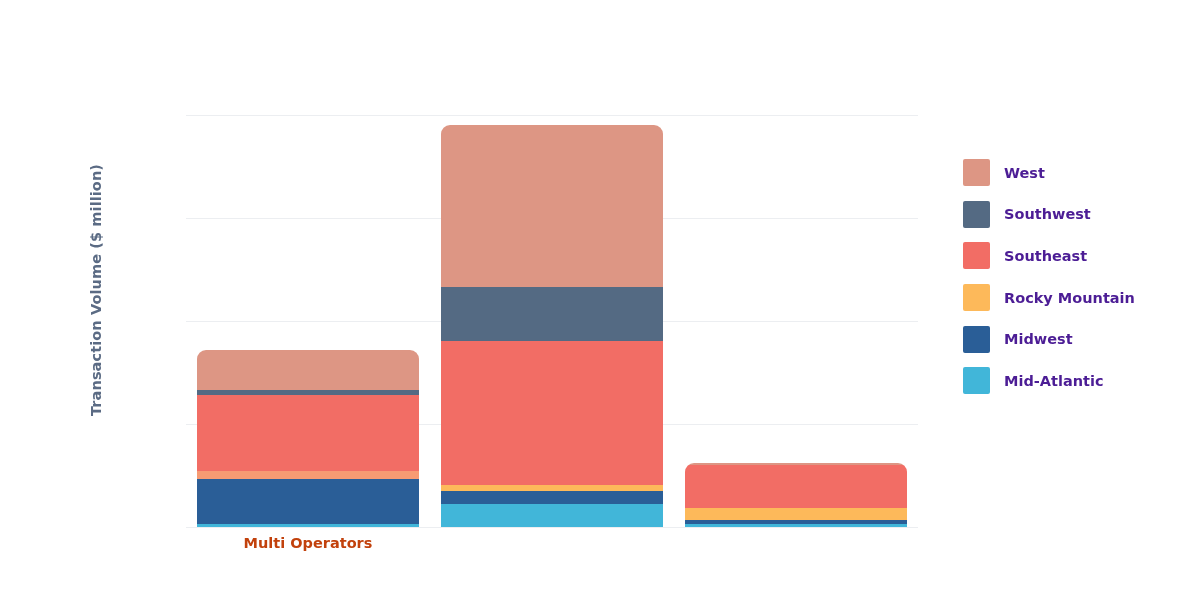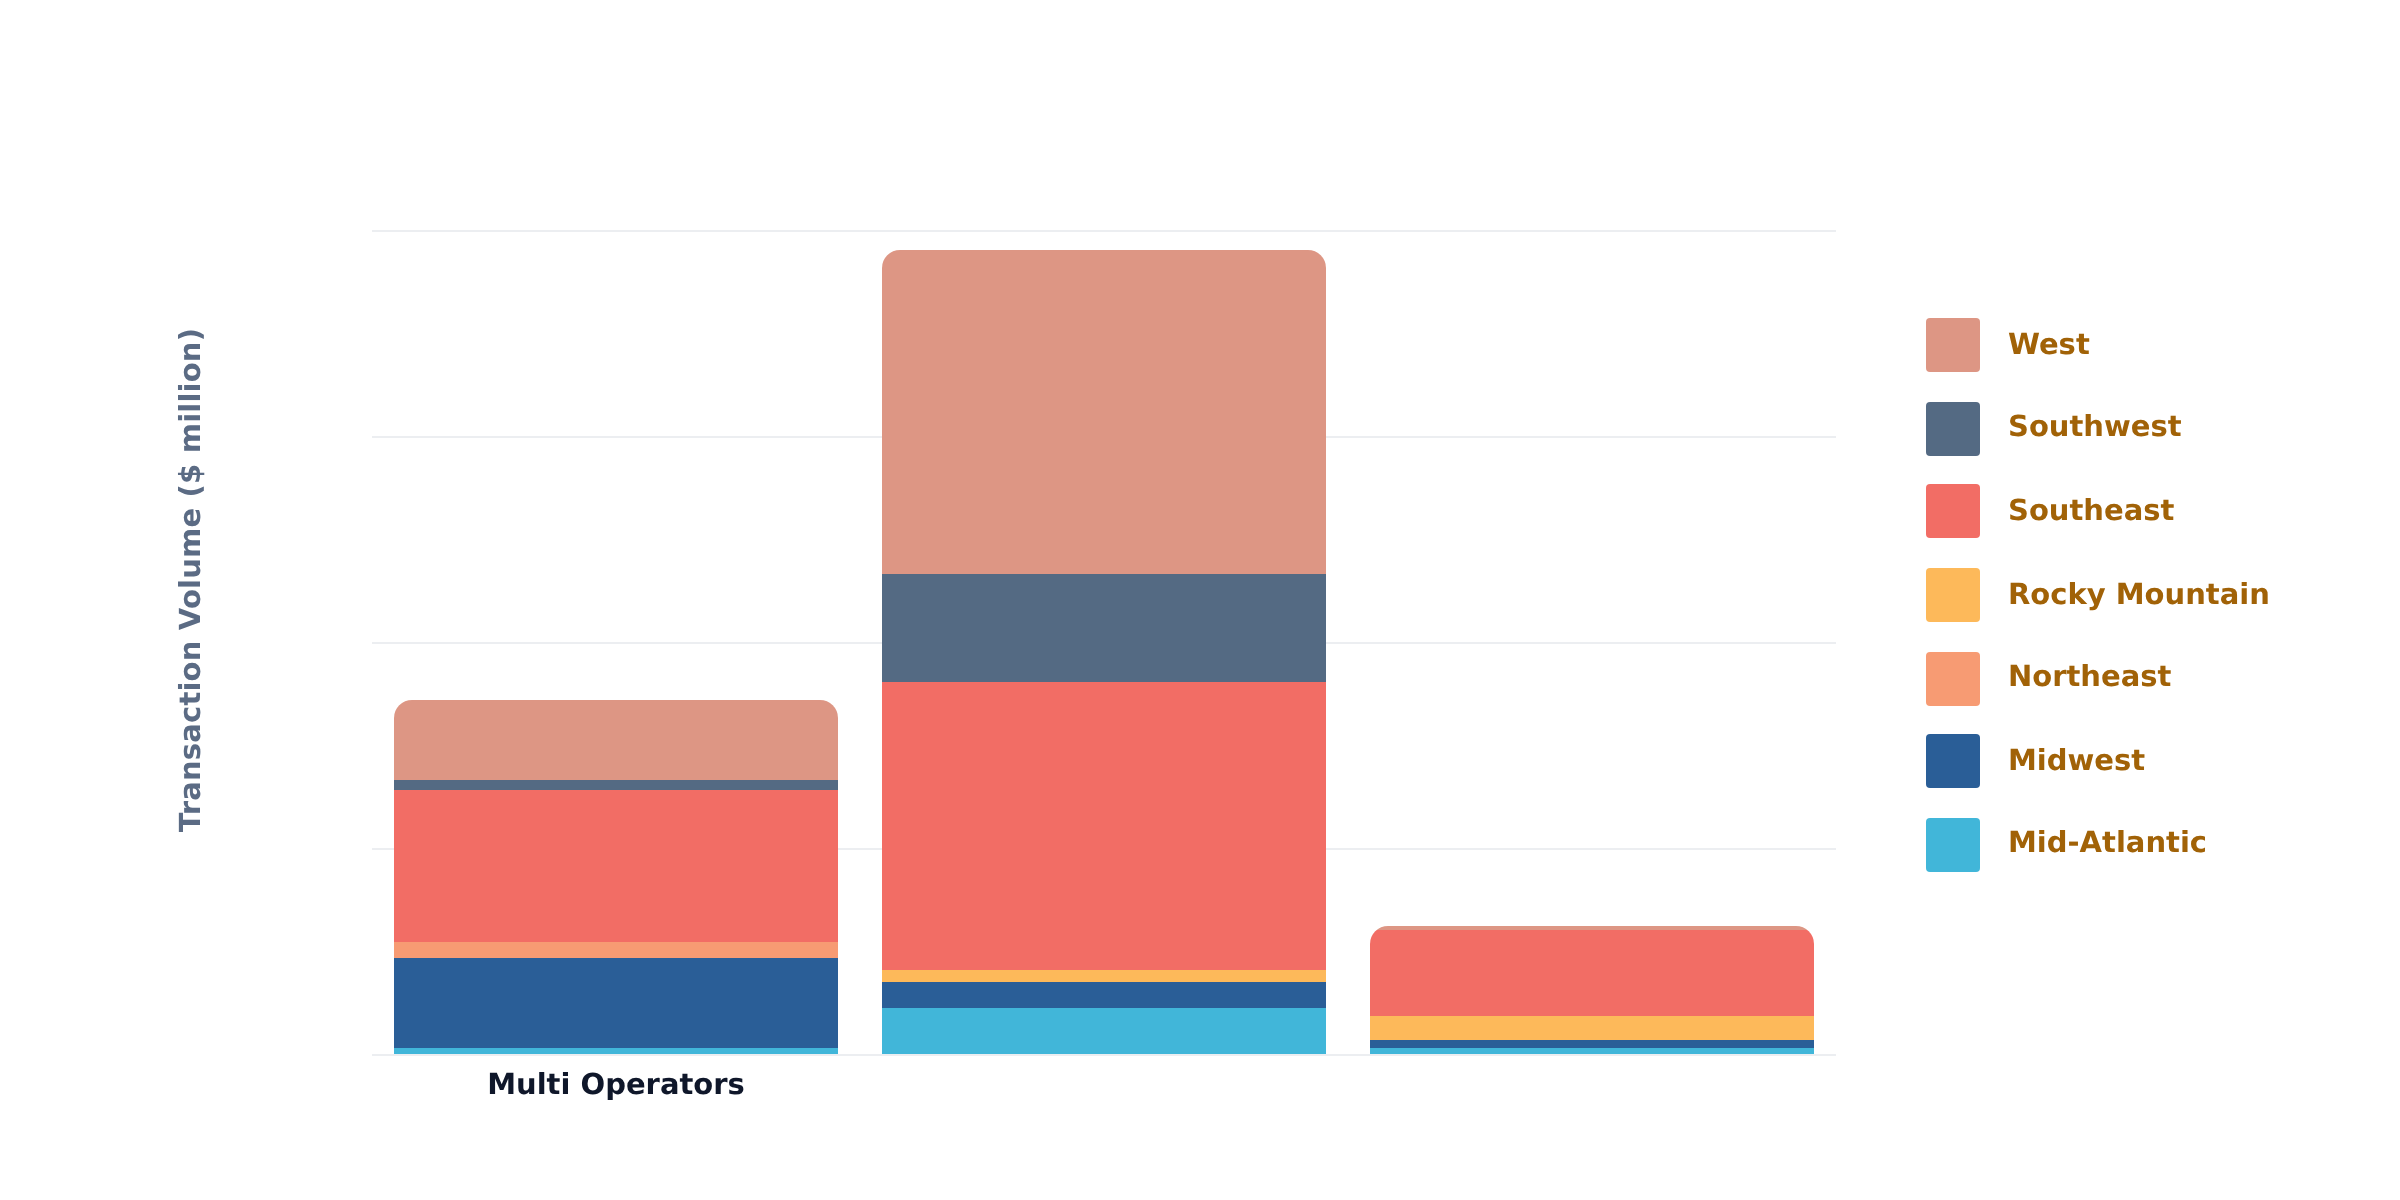--- a/index.html
+++ b/index.html
@@ -75,21 +75,21 @@
   }
   .xtick-label {
     position: absolute;
     top: 420px;
     width: 280px;
     left: 50%;
     margin-left: -140px;
     text-align: center;
     font-size: 14.5px;
     font-weight: bold;
-    color: #0f172a;
+    color: #c2410c;
     white-space: nowrap;
   }
 
   
   #legend {
     position: absolute;
     left: 963px;
     top: 152px;
     width: 230px;
   }
@@ -101,21 +101,21 @@
   .legend-swatch {
     width: 27px;
     height: 27px;
     border-radius: 2px;
     flex: none;
   }
   .legend-label {
     margin-left: 14px;
     font-size: 14.5px;
     font-weight: bold;
-    color: #a16207;
+    color: #4c1d95;
     white-space: nowrap;
   }
 </style>
 </head>
 <body>
 
 <div id="chart-root">
 
   <div id="y-axis-title">Transaction Volume ($ million)</div>
 
@@ -173,24 +173,20 @@
       </div>
       <div class="legend-item">
         <span class="legend-swatch" style="background: rgb(242, 109, 101);"></span>
         <span class="legend-label">Southeast</span>
       </div>
       <div class="legend-item">
         <span class="legend-swatch" style="background: rgb(253, 185, 90);"></span>
         <span class="legend-label">Rocky Mountain</span>
       </div>
       <div class="legend-item">
-        <span class="legend-swatch" style="background: rgb(247, 155, 115);"></span>
-        <span class="legend-label">Northeast</span>
-      </div>
-      <div class="legend-item">
         <span class="legend-swatch" style="background: rgb(42, 94, 151);"></span>
         <span class="legend-label">Midwest</span>
       </div>
       <div class="legend-item">
         <span class="legend-swatch" style="background: rgb(65, 182, 217);"></span>
         <span class="legend-label">Mid-Atlantic</span>
       </div>
     </div>
 
 </div>

